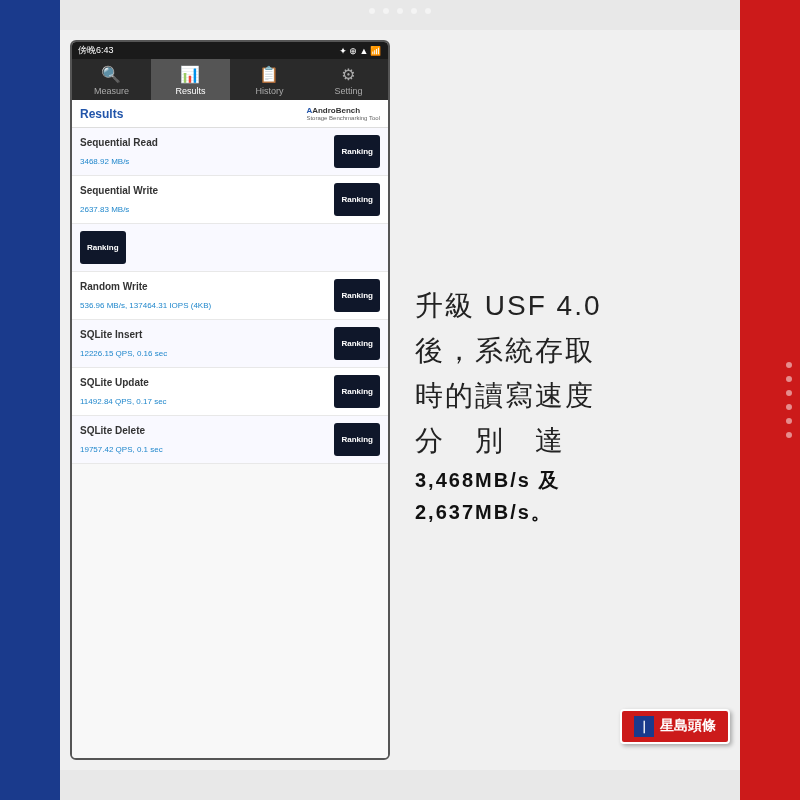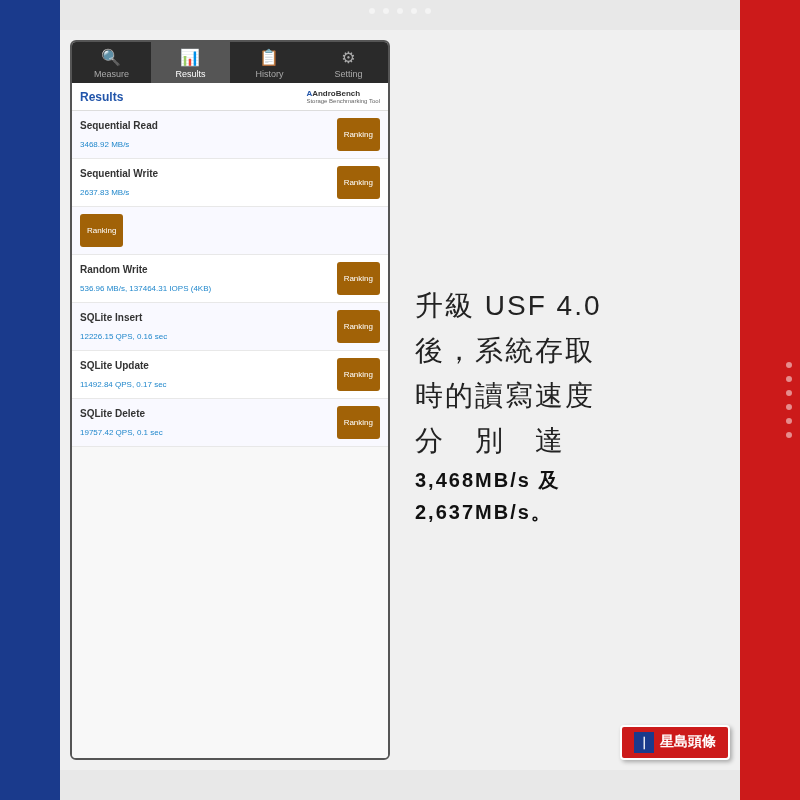--- a/index.html
+++ b/index.html
@@ -187,27 +187,28 @@
       color: #333;
     }
 
     .benchmark-value {
       font-size: 8px;
       color: #2288cc;
       margin-top: 9px;
     }
 
     .ranking-btn {
-      background: #a16207;
+      background: #0f172a;
       color: #fff;
       font-size: 8px;
       padding: 12px 7px;
       border-radius: 3px;
       border: none;
       cursor: pointer;
+      font-weight: bold;
     }
 
     
     .text-panel {
       flex: 1;
       padding: 20px 15px;
       display: flex;
       flex-direction: column;
       justify-content: center;
     }
@@ -223,21 +224,21 @@
 
     .highlight-number {
       font-size: 20px;
       font-weight: bold;
       color: #111;
     }
 
     
     .brand-footer {
       position: absolute;
-      bottom: 40px;
+      bottom: 56px;
       right: 70px;
       background: #cc1a1a;
       color: #fff;
       padding: 5px 12px;
       border-radius: 4px;
       font-size: 14px;
       font-weight: bold;
       z-index: 5;
       border: 2px solid #fff;
       box-shadow: 2px 2px 4px rgba(0,0,0,0.3);
@@ -273,20 +274,24 @@
   <div class="dot"></div>
   <div class="dot"></div>
   <div class="dot"></div>
 </div>
 
 <div class="main-content">
 
   <div class="phone-container">
     <div class="phone-screen">
 
+      <div class="status-bar">
+        <span>傍晚6:43</span>
+        <span>✦ ⊕ ▲ 📶</span>
+      </div>
 
       <div class="nav-tabs">
         <div class="nav-tab">
           <span class="nav-tab-icon">🔍</span>
           <span>Measure</span>
         </div>
         <div class="nav-tab active">
           <span class="nav-tab-icon">📊</span>
           <span>Results</span>
         </div>

